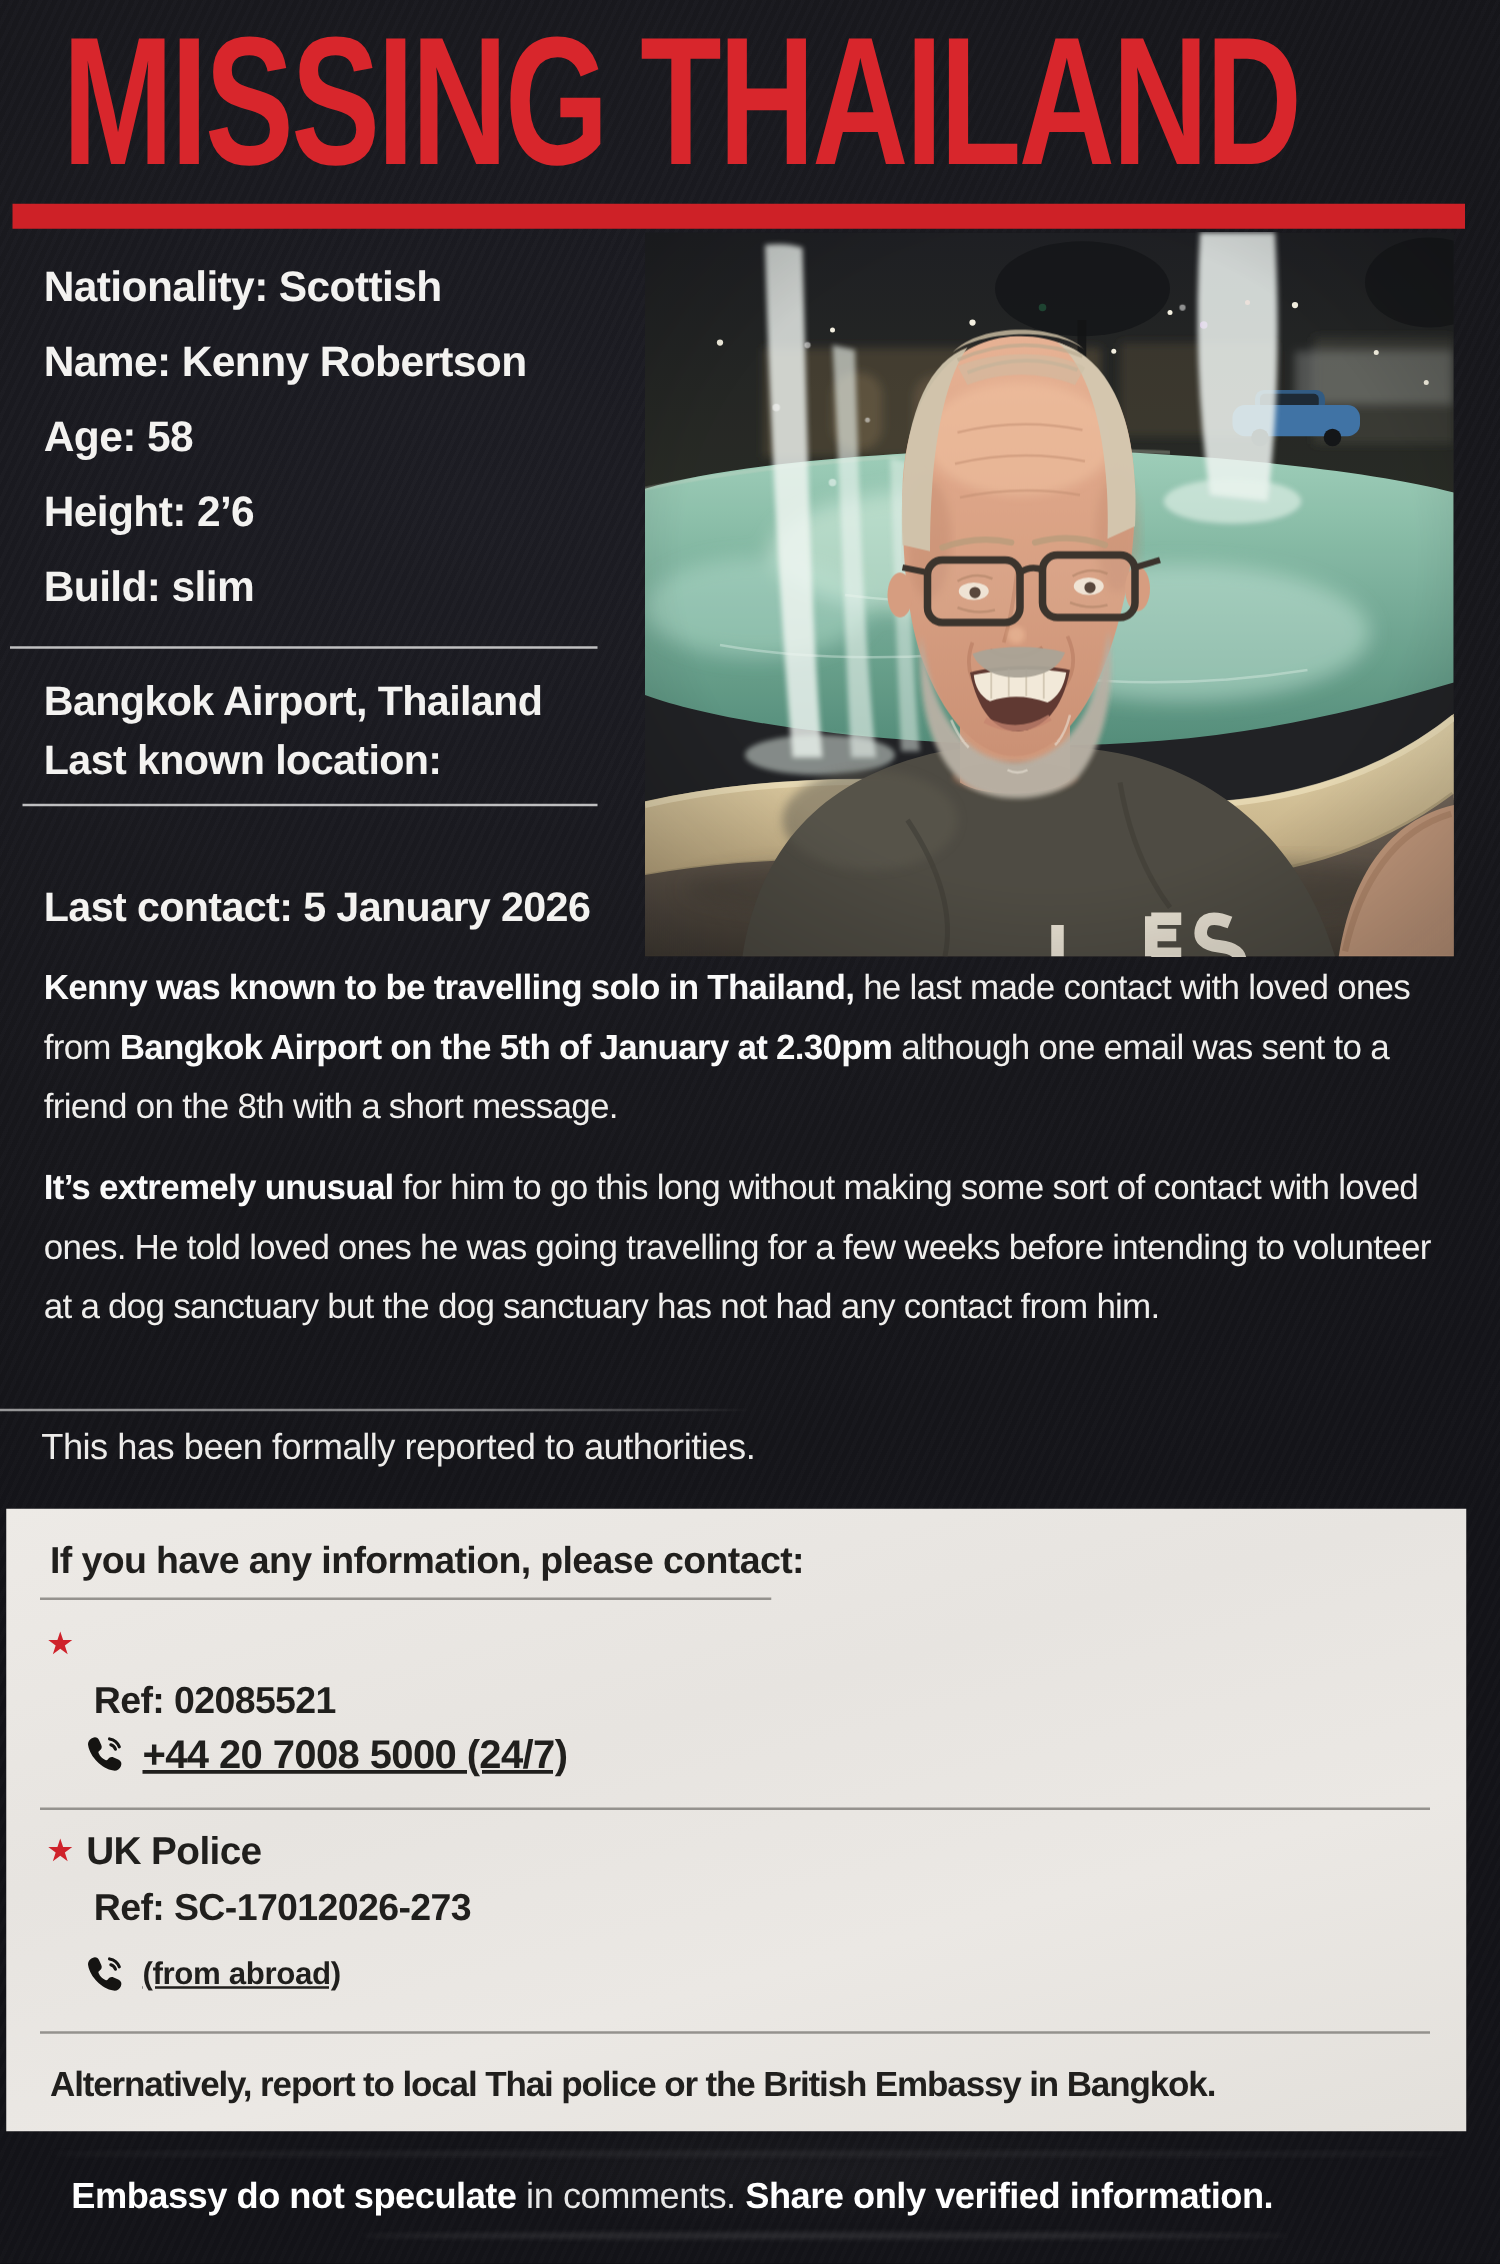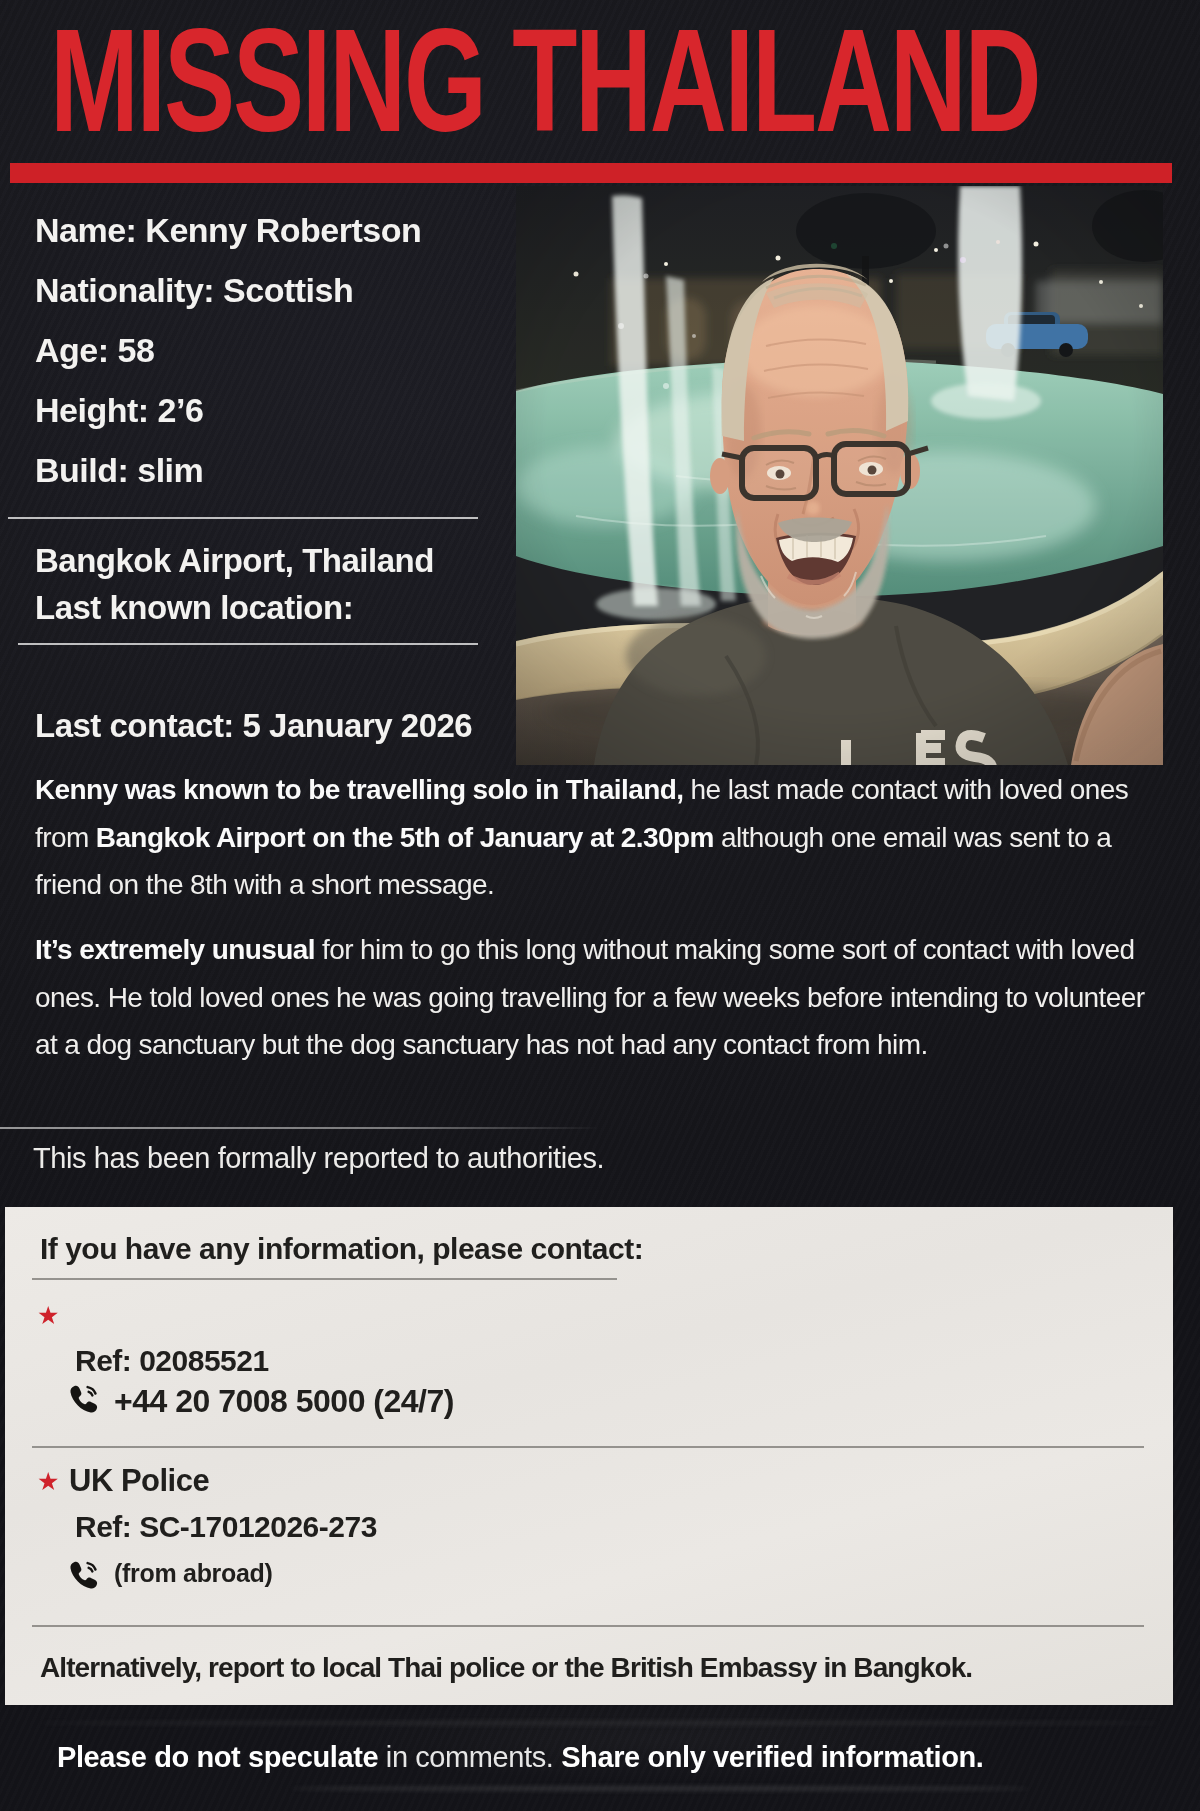--- a/index.html
+++ b/index.html
@@ -39,43 +39,43 @@
     background:linear-gradient(to right, rgba(205,205,205,0.7), rgba(205,205,205,0.55) 65%, rgba(205,205,205,0));}
   .reported{left:33px;top:1143px;width:900px;color:#ecebe9;font-size:29px;line-height:30px;letter-spacing:-0.4px;}
   
   .panel{left:5px;top:1207px;width:1168px;height:498px;color:#201f1d;
     background:linear-gradient(165deg,#edeae6 0%, #e7e4e0 38%, #ebe8e4 66%, #e3e0db 100%);}
   .panel .heading{left:35px;top:25px;font-size:30px;line-height:34px;font-weight:bold;letter-spacing:-0.5px;}
   .panel .pdiv{height:2px;background:rgba(120,118,114,0.75);}
   .star{color:#cf222b;font-size:25px;line-height:32px;}
   .org{font-size:31px;line-height:32px;font-weight:bold;letter-spacing:-0.5px;}
   .ref{font-size:30px;line-height:32px;font-weight:bold;letter-spacing:-0.5px;}
-  .phone-row{display:flex;gap:14px;height:40px;}
+  .phone-row{display:flex;align-items:center;gap:14px;height:40px;text-decoration:underline;}
   .phone-num{font-size:32px;font-weight:bold;letter-spacing:-0.5px;white-space:nowrap;}
   .phone-note{font-size:25px;font-weight:bold;letter-spacing:-0.3px;}
   .alt-line{left:35px;top:444px;font-size:28px;line-height:34px;font-weight:bold;
     letter-spacing:-0.9px;white-space:nowrap;}
   
   .streak{filter:blur(2px);border-radius:50%;}
   .footer{left:57px;top:1741px;width:1080px;color:#ffffff;font-size:29px;line-height:32px;letter-spacing:-0.4px;}
   .footer span{color:#e6e6e6;font-weight:400;}
   .footer b{color:#ffffff;}
 </style>
 </head>
 <body>
 
 <div id="poster">
 
   <div class="abs title">MISSING THAILAND</div>
 
   <div class="abs red-bar"></div>
 
   <div class="abs details">
+    <div>Nationality: Scottish</div>
     <div>Name: Kenny Robertson</div>
-    <div>Nationality: Scottish</div>
     <div>Age: 58</div>
     <div>Height: 2’6</div>
     <div>Build: slim</div>
   </div>
 
   <div class="abs hr-light" style="left:8px;top:517px;width:470px;"></div>
 
   <div class="abs loc-block">
     <div>Bangkok Airport, Thailand</div>
     <div>Last known location:</div>
@@ -335,16 +335,16 @@
       </svg>
       <span class="phone-note">(from abroad)</span>
     </div>
 
     <div class="abs pdiv" style="left:27px;top:418px;width:1112px;"></div>
 
     <div class="abs alt-line">Alternatively, report to local Thai police or the British Embassy in Bangkok.</div>
   </div>
 
   <div class="abs streak" style="left:40px;top:1721px;width:1120px;height:4px;background:rgba(130,130,130,0.16);"></div>
-  <div class="abs footer"><b>Please do not speculate</b><span> in comments. </span><b>Share only verified information.</b></div>
+  <div class="abs footer"><b>Embassy do not speculate</b><span> in comments. </span><b>Share only verified information.</b></div>
   <div class="abs streak" style="left:290px;top:1786px;width:740px;height:5px;background:rgba(150,150,150,0.2);"></div>
 
 </div>
 
 </body></html>

